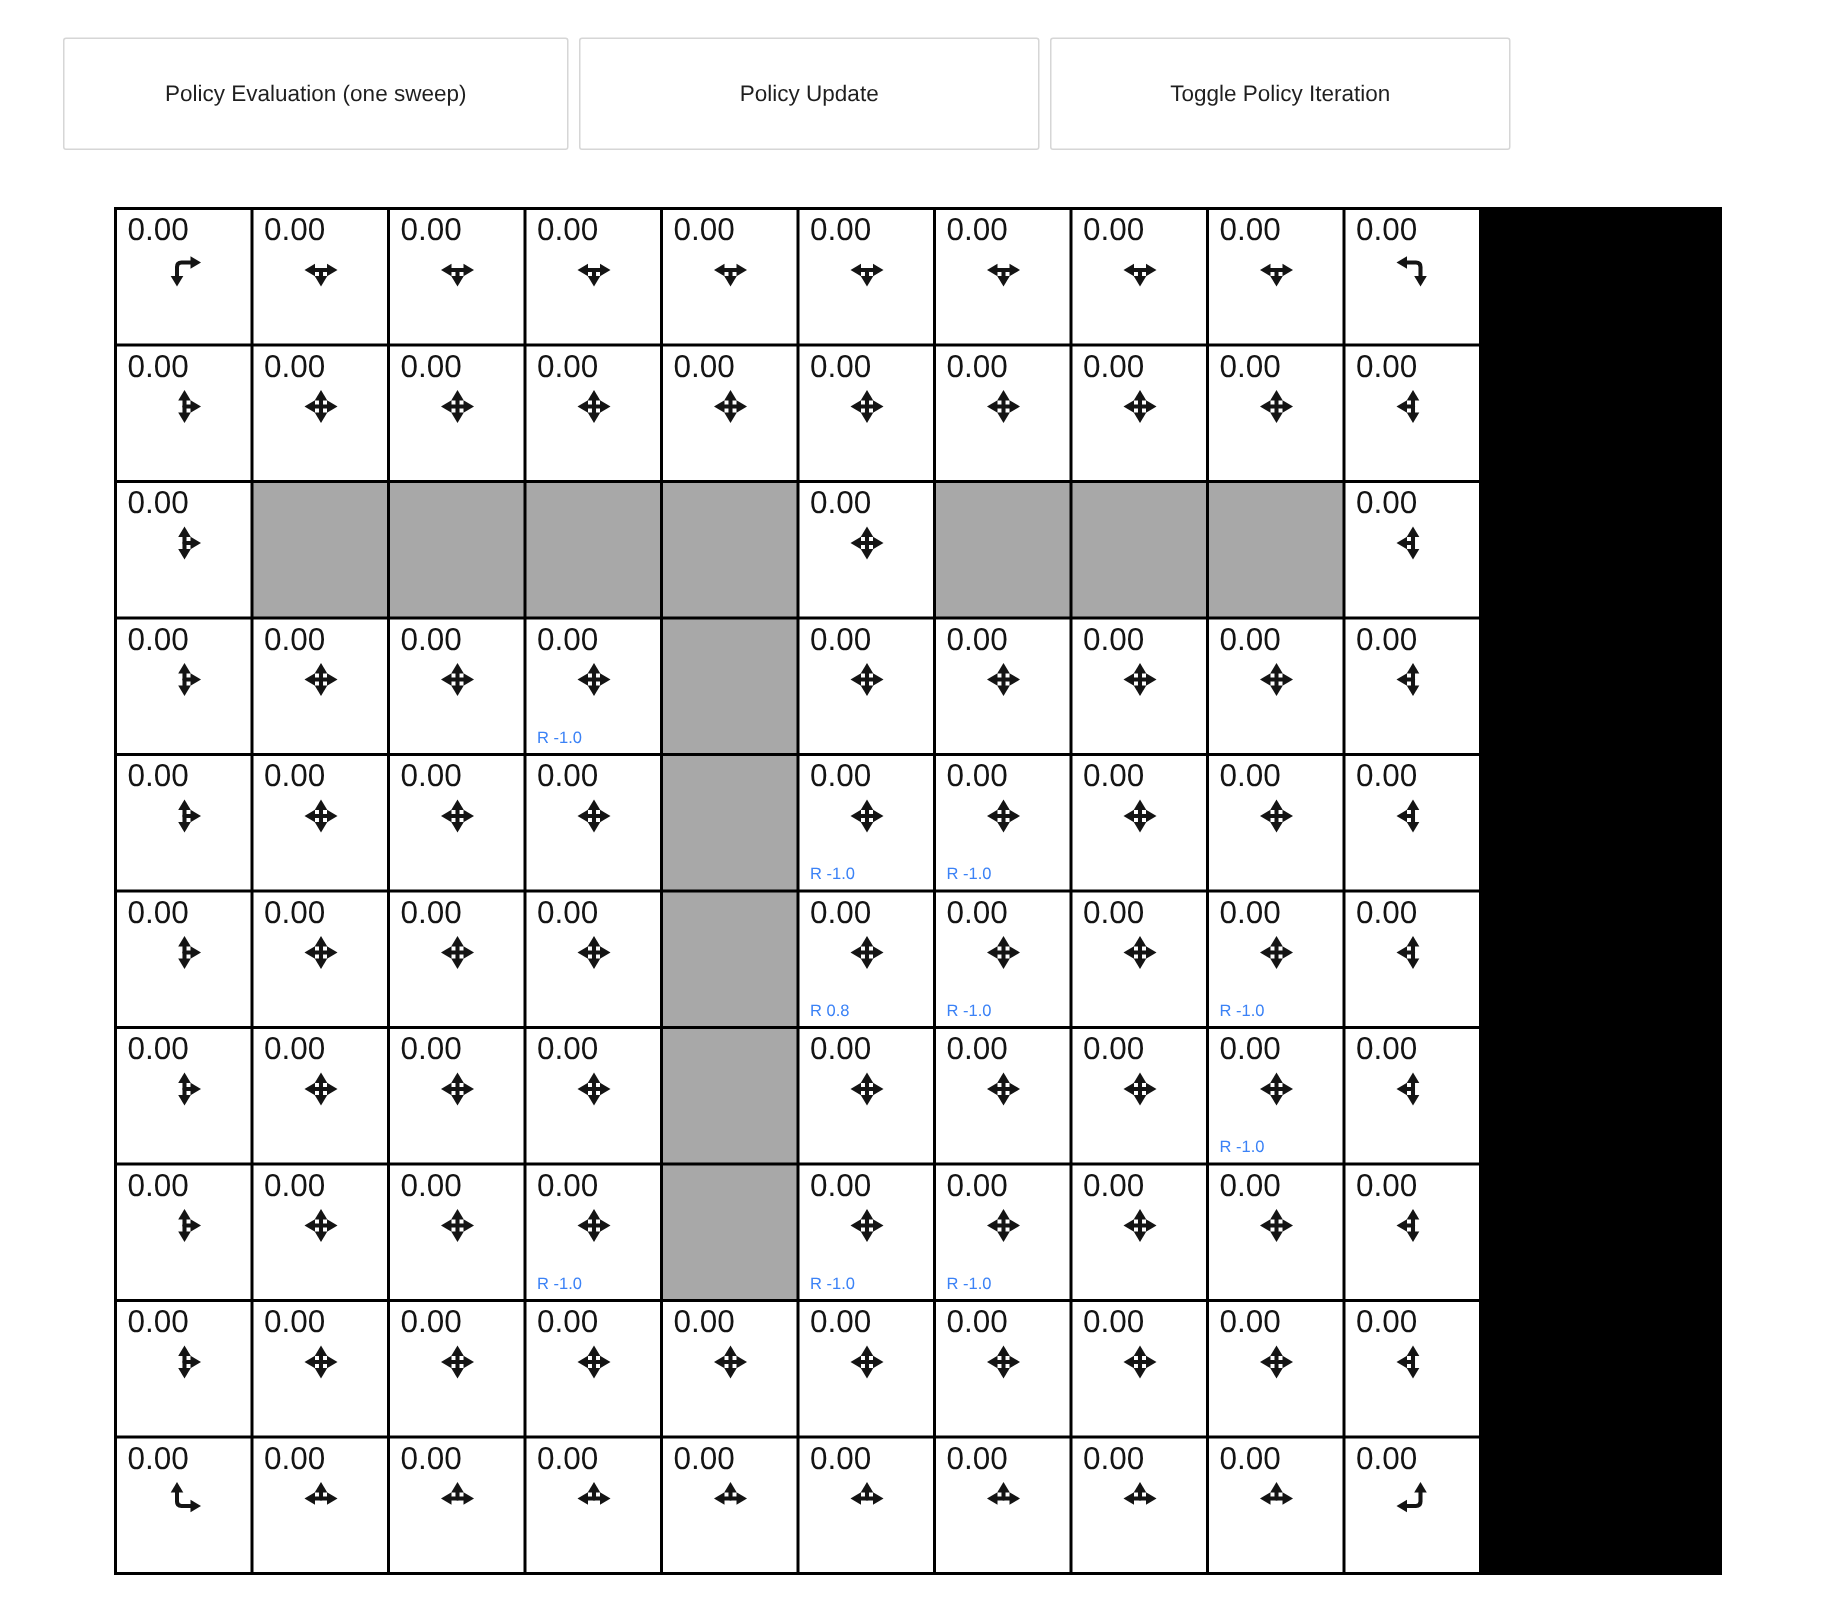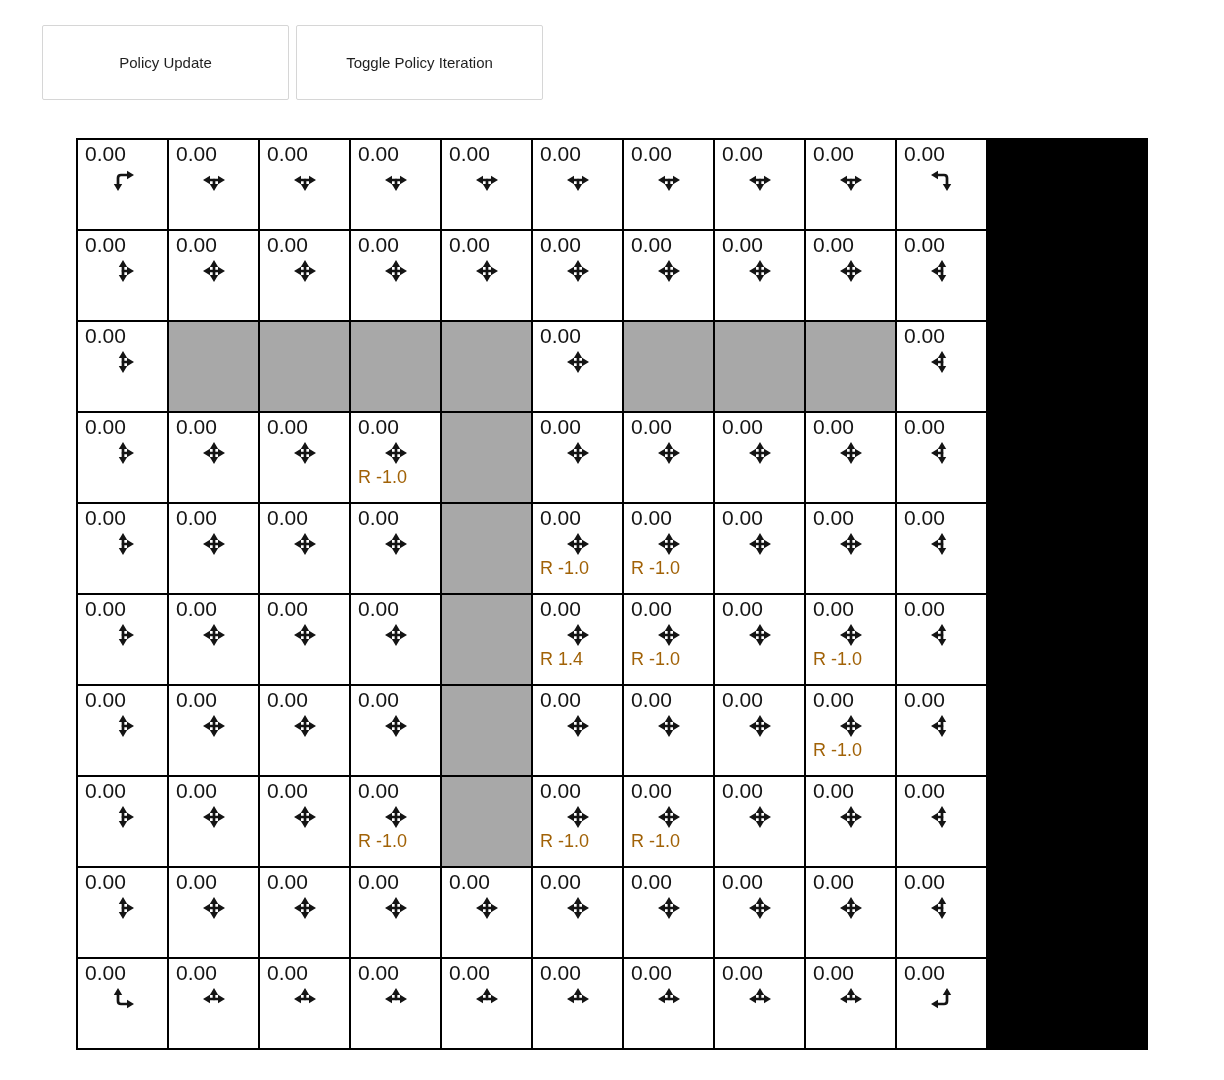--- a/index.html
+++ b/index.html
@@ -18,21 +18,21 @@
     height: 75px;
     background: #ffffff;
     border: 1px solid #d6d6d6;
     border-radius: 2px;
     font-family: "Liberation Sans", sans-serif;
     font-size: 15px;
     color: #1f1f1f;
     cursor: pointer;
   }
   .btn-wide { width: 337px; }
-  .btn-std  { width: 247px; }
+  .btn-std  { width: 307px; }
 
   .grid {
     width: 1072px;
     margin: 38px auto 0 auto;
     display: grid;
     grid-template-columns: repeat(10, 89px);
     grid-template-rows: repeat(10, 89px);
     gap: 2px;
     background: #000000;
     border: 2px solid #000000;
@@ -52,29 +52,30 @@
   }
   .arrow {
     position: absolute;
     top: 26px; left: 50%;
     transform: translateX(-50%);
     width: 28px; height: 28px;
   }
   .arrow svg { display: block; }
   .rwd {
     position: absolute;
-    bottom: 14px; left: 7px;
-    font-size: 18px;
-    color: #a16207;
+    bottom: 4px; left: 7px;
+    font-size: 11px;
+    color: #3b82f6;
   }
 </style>
 </head>
 <body>
 
 <div class="toolbar">
+  <button class="btn btn-wide">Policy Evaluation (one sweep)</button>
   <button class="btn btn-std">Policy Update</button>
   <button class="btn btn-std">Toggle Policy Iteration</button>
 </div>
 
 <div class="grid" id="grid">
     <div class="cell">
       <span class="val">0.00</span>
       <span class="arrow">
         <svg width="28" height="28" viewBox="0 0 28 28">
           <path d="M 9,20 L 9,12 Q 9,9 12,9 L 20,9" stroke="#141414" stroke-width="2.7" fill="none" stroke-linecap="round"></path>
@@ -653,21 +654,21 @@
       <span class="arrow">
         <svg width="28" height="28" viewBox="0 0 28 28">
           <line x1="14" y1="8" x2="14" y2="20" stroke="#141414" stroke-width="2.7" fill="none" stroke-linecap="round"></line>
           <line x1="8" y1="14" x2="20" y2="14" stroke="#141414" stroke-width="2.7" fill="none" stroke-linecap="round"></line>
           <polygon fill="#141414" points="14,3 9.8,10 18.2,10"></polygon>
           <polygon fill="#141414" points="14,25 9.8,18 18.2,18"></polygon>
           <polygon fill="#141414" points="3,14 10,9.8 10,18.2"></polygon>
           <polygon fill="#141414" points="25,14 18,9.8 18,18.2"></polygon>
         </svg>
       </span>
-      <span class="rwd">R 1.4</span>
+      <span class="rwd">R 0.8</span>
     </div>
     <div class="cell">
       <span class="val">0.00</span>
       <span class="arrow">
         <svg width="28" height="28" viewBox="0 0 28 28">
           <line x1="14" y1="8" x2="14" y2="20" stroke="#141414" stroke-width="2.7" fill="none" stroke-linecap="round"></line>
           <line x1="8" y1="14" x2="20" y2="14" stroke="#141414" stroke-width="2.7" fill="none" stroke-linecap="round"></line>
           <polygon fill="#141414" points="14,3 9.8,10 18.2,10"></polygon>
           <polygon fill="#141414" points="14,25 9.8,18 18.2,18"></polygon>
           <polygon fill="#141414" points="3,14 10,9.8 10,18.2"></polygon>

